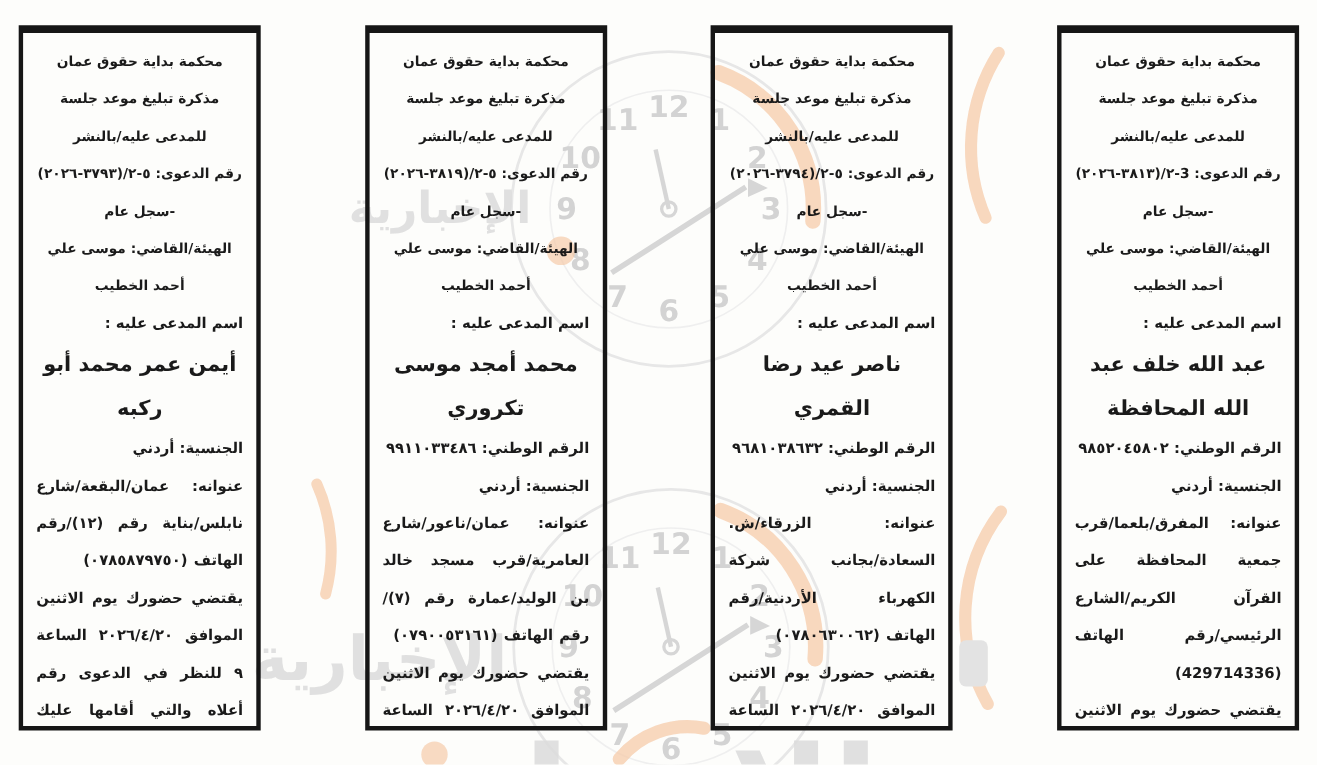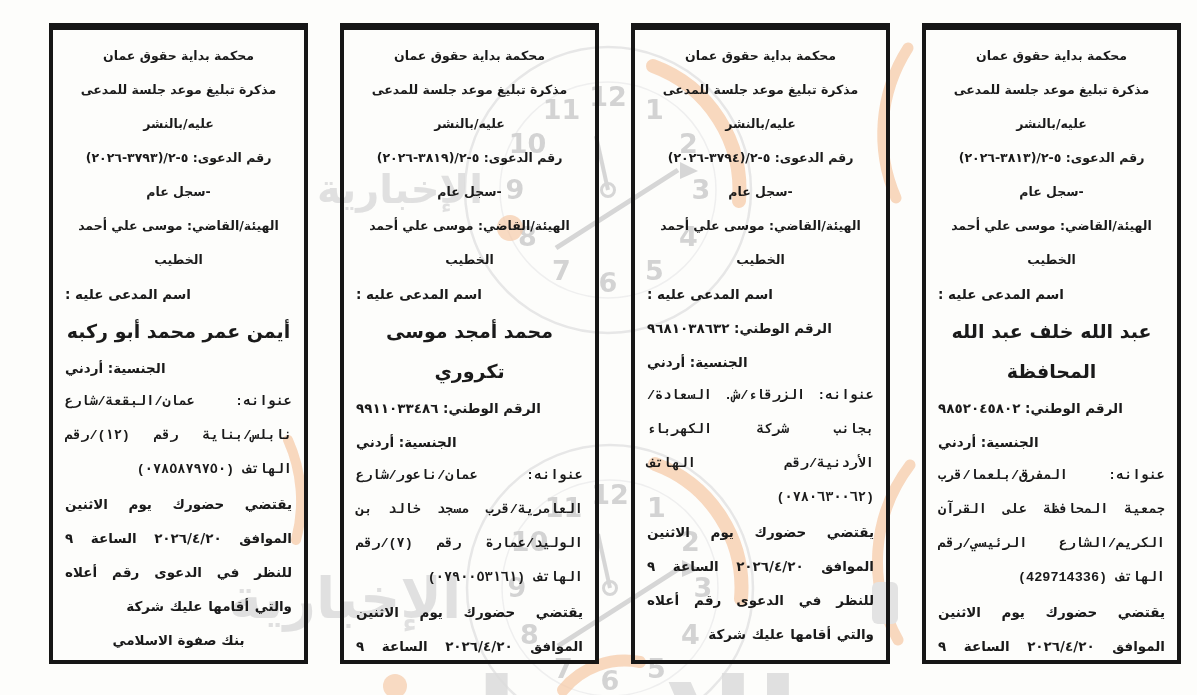--- a/index.html
+++ b/index.html
@@ -23,37 +23,36 @@
   .wm-arc{fill:none;stroke:var(--wm-accent);stroke-linecap:round;opacity:.75;}
   .wm-dot{fill:var(--wm-accent);opacity:.7;}
   .wm-brand{fill:var(--wm-gray);font-family:"DejaVu Sans",sans-serif;font-weight:bold;text-anchor:middle;opacity:.85;}
   .wm-blob{fill:#e3e3e3;}
   
   .row{
     position:absolute;left:17px;right:16px;top:23px;z-index:1;
     display:flex;direction:rtl;justify-content:space-between;
   }
   .notice{
-    width:284px;height:641px;box-sizing:border-box;
+    width:220px;height:641px;box-sizing:border-box;
     border:4px solid #161616;border-top-width:7px;
     padding:9px 12px 0;
     background:transparent;
     direction:rtl;
     color:#1a1a1a;
     font-weight:bold;font-size:13.5px;
     overflow:hidden;
-    margin-left:32px;
   }
   .ln{line-height:34px;white-space:normal;}
   .c{text-align:center;}
-  .r{text-align:left;}
+  .r{text-align:right;}
   .memo,.hdr{font-size:12.5px;}
   .name{font-size:19px;line-height:40px;}
   .para{margin:0;text-align:justify;line-height:34px;word-spacing:1px;}
-  .addr{min-height:102px;font-family:Liberation Mono, monospace;}
+  .addr{min-height:102px;}
 </style>
 </head>
 <body>
 
 <svg class="wm" width="1197" height="695" viewBox="0 0 1197 695">
 
   <g transform="translate(608,190)">
     <circle class="wm-circle" r="143"></circle>
     <circle class="wm-circle2" r="108"></circle>
     <g>
@@ -112,37 +111,38 @@
   <text class="wm-brand" x="345" y="618" font-size="56">الإخبارية</text>
   <text class="wm-brand" x="540" y="768" font-size="125">الإخبارية</text>
   <rect class="wm-blob" x="872" y="582" width="26" height="42" rx="6"></rect>
 </svg>
 
 <div class="row">
 
   <article class="notice" lang="ar">
     <div class="ln c hdr">محكمة بداية حقوق عمان</div>
     <div class="ln c memo">مذكرة تبليغ موعد جلسة للمدعى عليه/بالنشر</div>
-    <div class="ln c hdr">رقم الدعوى: ٥-٢/(٣٨١٣-٢٠٢٦) -سجل عام</div>
+    <div class="ln c hdr">رقم الدعوى: 3-٢/(٣٨١٣-٢٠٢٦) -سجل عام</div>
     <div class="ln c hdr">الهيئة/القاضي: موسى علي أحمد الخطيب</div>
     <div class="ln r">اسم المدعى عليه :</div>
     <div class="ln c name">عبد الله خلف عبد الله المحافظة</div>
     <div class="ln r"><span>الرقم الوطني: </span><span>٩٨٥٢٠٤٥٨٠٢</span></div>
     <div class="ln r">الجنسية: أردني</div>
     <p class="para addr">عنوانه: المفرق/بلعما/قرب جمعية المحافظة على القرآن الكريم/الشارع الرئيسي/رقم الهاتف (429714336)</p>
     <p class="para">يقتضي حضورك يوم الاثنين الموافق ٢٠٢٦/٤/٢٠ الساعة ٩ للنظر في الدعوى رقم أعلاه والتي أقامها عليك شركة</p>
 
   </article>
 
   <article class="notice" lang="ar">
     <div class="ln c hdr">محكمة بداية حقوق عمان</div>
     <div class="ln c memo">مذكرة تبليغ موعد جلسة للمدعى عليه/بالنشر</div>
     <div class="ln c hdr">رقم الدعوى: ٥-٢/(٣٧٩٤-٢٠٢٦) -سجل عام</div>
     <div class="ln c hdr">الهيئة/القاضي: موسى علي أحمد الخطيب</div>
     <div class="ln r">اسم المدعى عليه :</div>
+    <div class="ln c name">ناصر عيد رضا القمري</div>
     <div class="ln r"><span>الرقم الوطني: </span><span>٩٦٨١٠٣٨٦٣٢</span></div>
     <div class="ln r">الجنسية: أردني</div>
     <p class="para addr">عنوانه: الزرقاء/ش. السعادة/بجانب شركة الكهرباء الأردنية/رقم الهاتف (٠٧٨٠٦٣٠٠٦٢)</p>
     <p class="para">يقتضي حضورك يوم الاثنين الموافق ٢٠٢٦/٤/٢٠ الساعة ٩ للنظر في الدعوى رقم أعلاه والتي أقامها عليك شركة</p>
     <div class="ln c">بنك صفوة الاسلامي</div>
 
   </article>
 
   <article class="notice" lang="ar">
     <div class="ln c hdr">محكمة بداية حقوق عمان</div>

